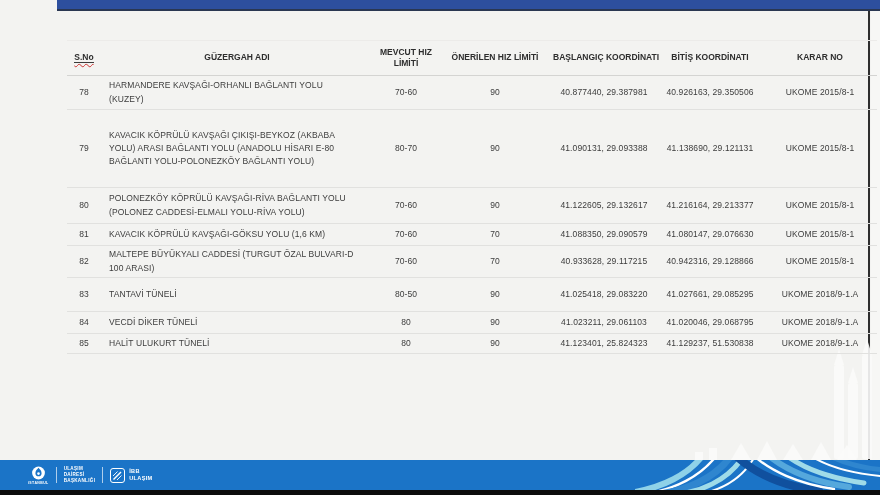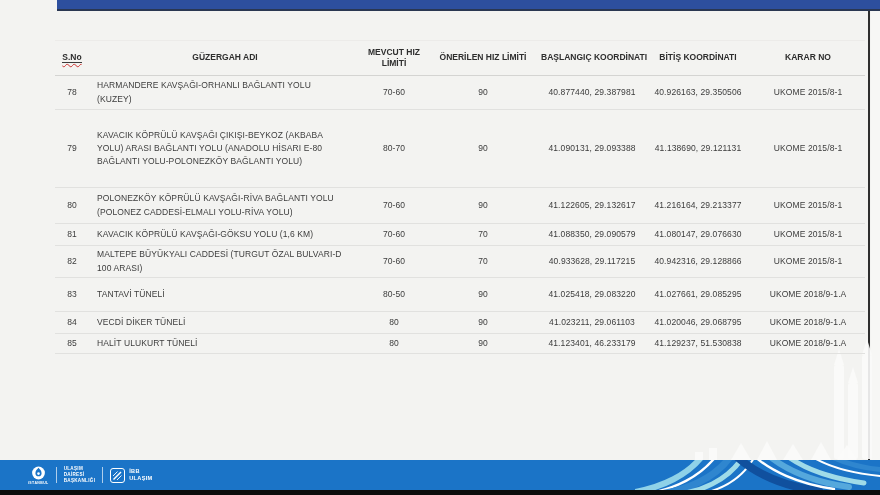--- a/index.html
+++ b/index.html
@@ -12,21 +12,21 @@
   
   .top-bar{
     position:absolute; left:57px; right:0; top:0; height:9px;
     background:#2d4f9e; border-bottom:2px solid #2a3752;
   }
   
   .right-gutter{position:absolute; top:11px; bottom:35px; left:871px; right:0; background:#f7f7f5;}
   .right-edge-line{position:absolute; top:11px; bottom:35px; left:868px; width:2px; background:#2e2e2e;}
 
   
-  .table-wrap{position:absolute; left:55px; top:40px; width:810px;}
+  .table-wrap{position:absolute; left:67px; top:40px; width:810px;}
   table{border-collapse:collapse; width:810px; table-layout:fixed;}
   col.c1{width:34px;} col.c2{width:272px;} col.c3{width:66px;}
   col.c4{width:112px;} col.c5{width:106px;} col.c6{width:106px;} col.c7{width:114px;}
   thead th{
     height:34px; font-size:8.5px; font-weight:bold; color:#2e2e2e;
     text-align:center; vertical-align:middle; line-height:1.3;
     border-top:1px solid #ecebe9; border-bottom:1px solid #d4d4d2;
     white-space:nowrap; padding:0 2px;
   }
   thead th.wrap{white-space:normal;margin-left:8px;}
@@ -198,21 +198,21 @@
             <td>41.023211, 29.061103</td>
             <td>41.020046, 29.068795</td>
             <td>UKOME 2018/9-1.A</td>
           </tr>
 
           <tr>
             <td>85</td>
             <td class="c-route">HALİT ULUKURT TÜNELİ</td>
             <td>80</td>
             <td>90</td>
-            <td>41.123401, 46.233179</td>
+            <td>41.123401, 25.824323</td>
             <td>41.129237, 51.530838</td>
             <td>UKOME 2018/9-1.A</td>
           </tr>
         </tbody>
     </table>
   </div>
 
   <div class="footer-bar">
     <div class="footer-left">
       <div class="ibb-emblem">

